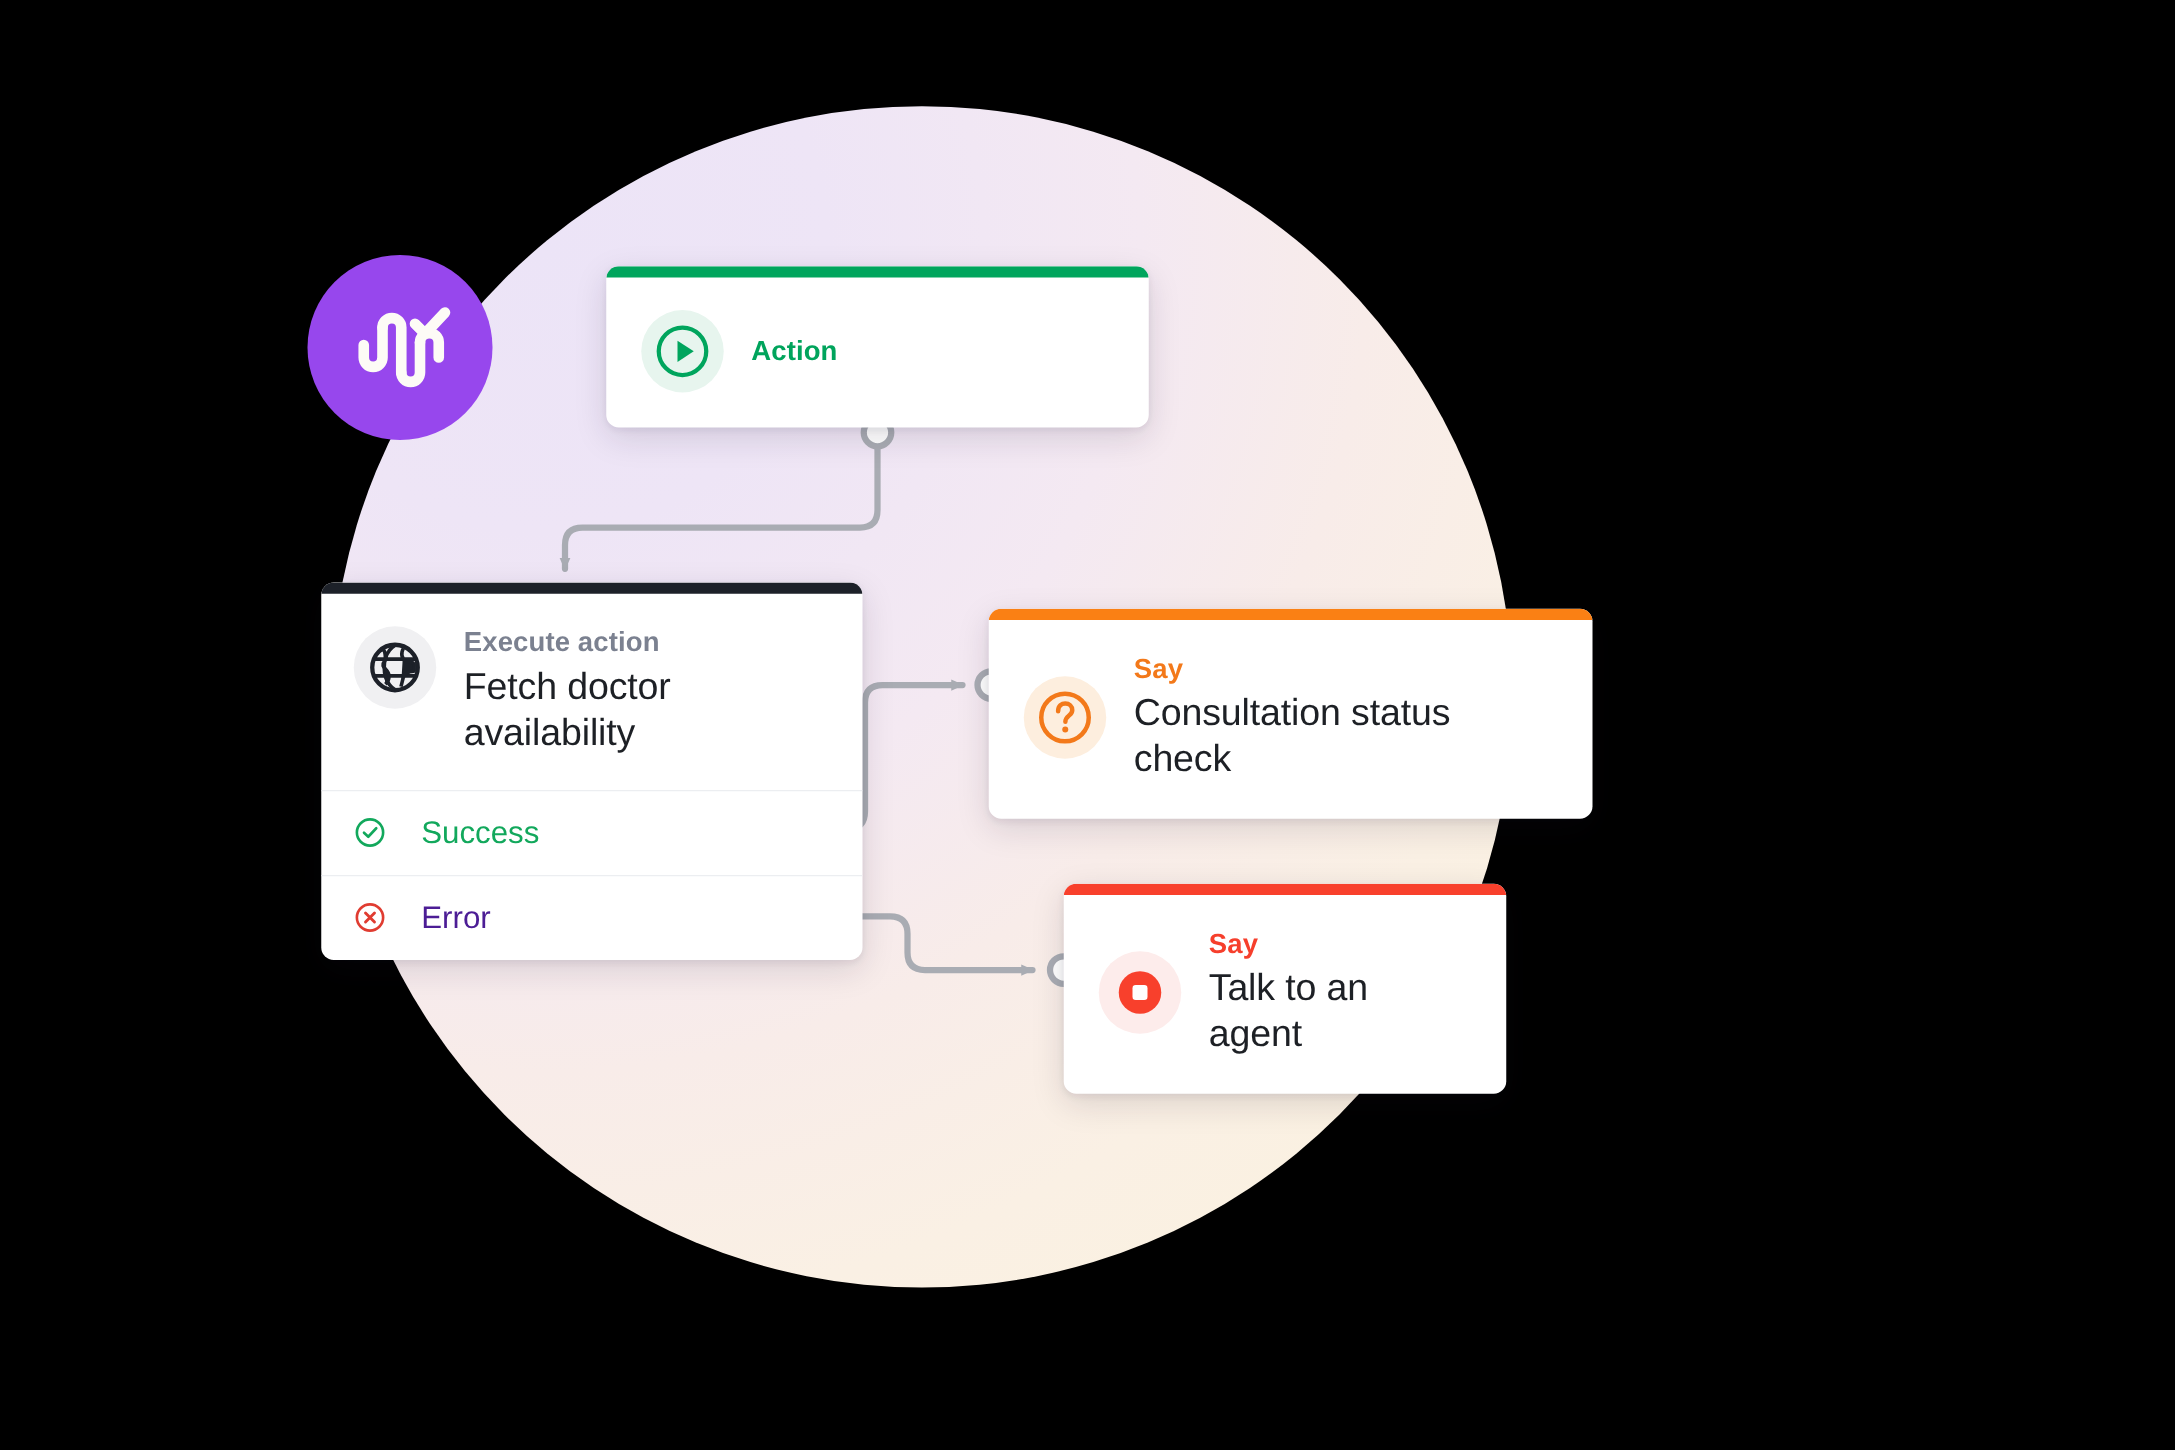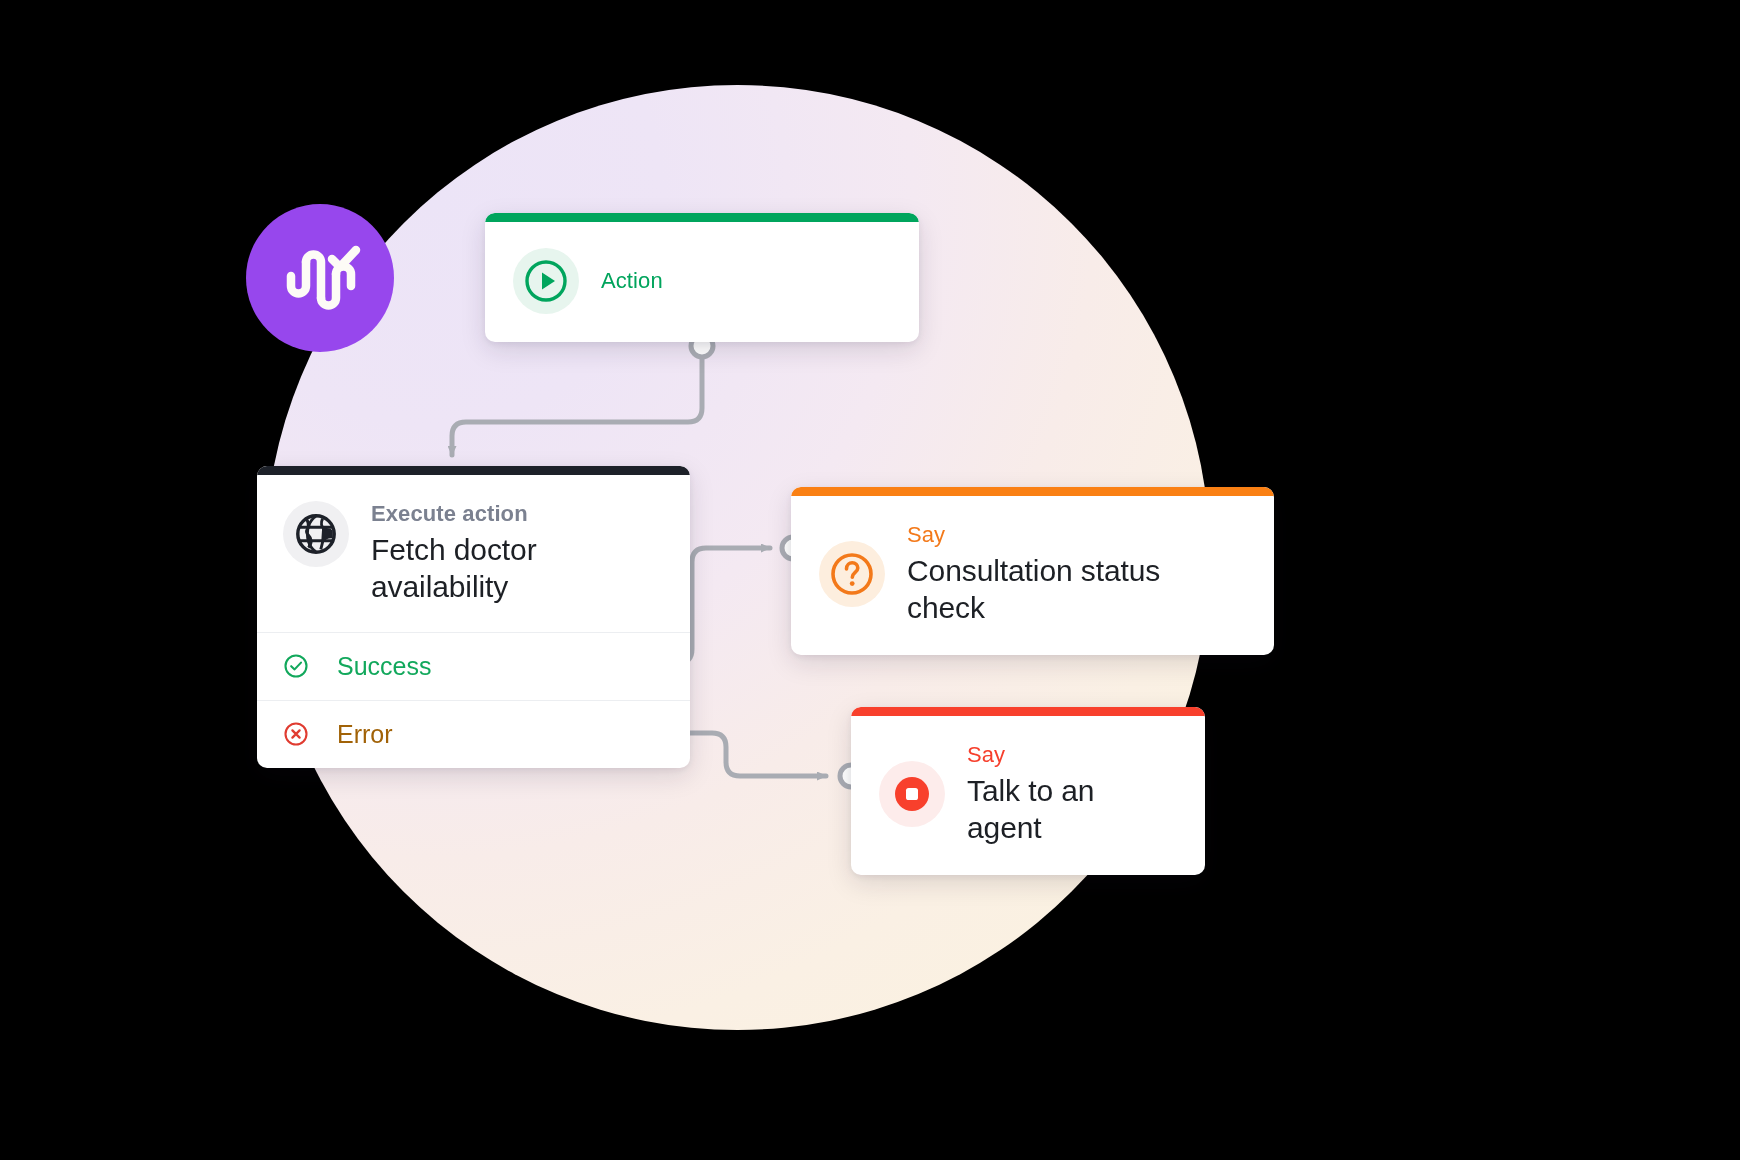--- a/index.html
+++ b/index.html
@@ -44,21 +44,21 @@
     overflow:hidden;
   }
   .accent { height:9px; width:100%; border-radius:10px 10px 0 0; }
   .card-body { display:flex; align-items:center; gap:22px; padding:26px 28px 28px 28px; }
   .icon-wrap {
     width:66px; height:66px; border-radius:50%;
     display:flex; align-items:center; justify-content:center;
     flex:0 0 66px;
   }
   .card-text { display:flex; flex-direction:column; gap:5px; }
-  .kicker { font-size:22px; font-weight:400; letter-spacing:.1px; line-height:1.2; }
+  .kicker { font-size:22px; font-weight:700; letter-spacing:.1px; line-height:1.2; }
   .title { font-size:30px; font-weight:400; color:#1d2025; line-height:1.22; letter-spacing:-.1px; }
 
   
   #card-action { left:485px; top:213px; width:434px; }
   #card-action .accent { background:#00a55d; }
   #card-action .icon-wrap { background:#e7f5ee; }
   #card-action .kicker { color:#00a45c; }
 
   
   #card-execute { left:257px; top:466px; width:433px; }
@@ -66,21 +66,21 @@
   #card-execute .icon-wrap { background:#f0f0f2; }
   #card-execute .kicker { color:#7b8190; font-size:22px; font-weight:700; }
   #card-execute .card-body { align-items:flex-start; padding:26px 22px 26px 26px; }
   #card-execute .title { max-width:210px; }
   .branch {
     display:flex; align-items:center; gap:28px;
     padding:19px 26px; border-top:1px solid #eceef1;
     font-size:25px; font-weight:400;
   }
   .branch.success { color:#12a85c; }
-  .branch.error   { color:#a16207; }
+  .branch.error   { color:#4c1d95; }
 
   
   #card-say-orange { left:791px; top:487px; width:483px; }
   #card-say-orange .accent { background:#fa8014; }
   #card-say-orange .icon-wrap { background:#fdeede; }
   #card-say-orange .kicker { color:#f3791a; }
 
   
   #card-say-red { left:851px; top:707px; width:354px; }
   #card-say-red .accent { background:#f8402c; }

